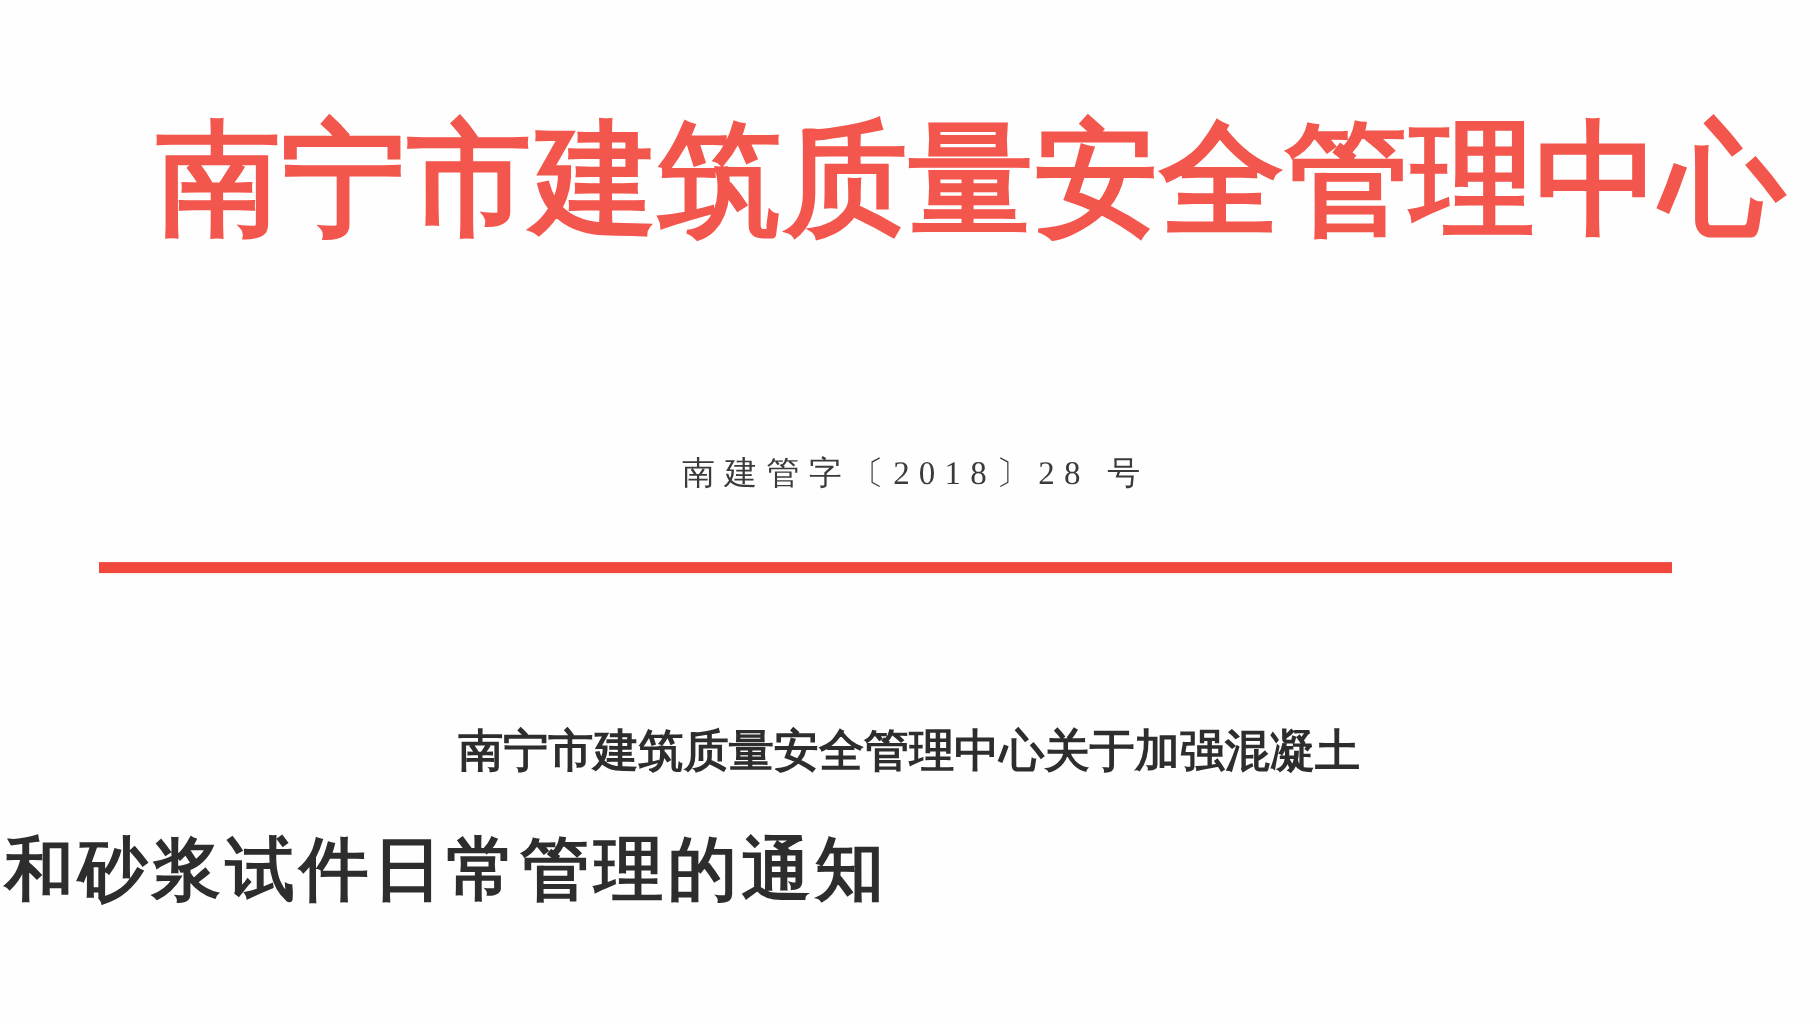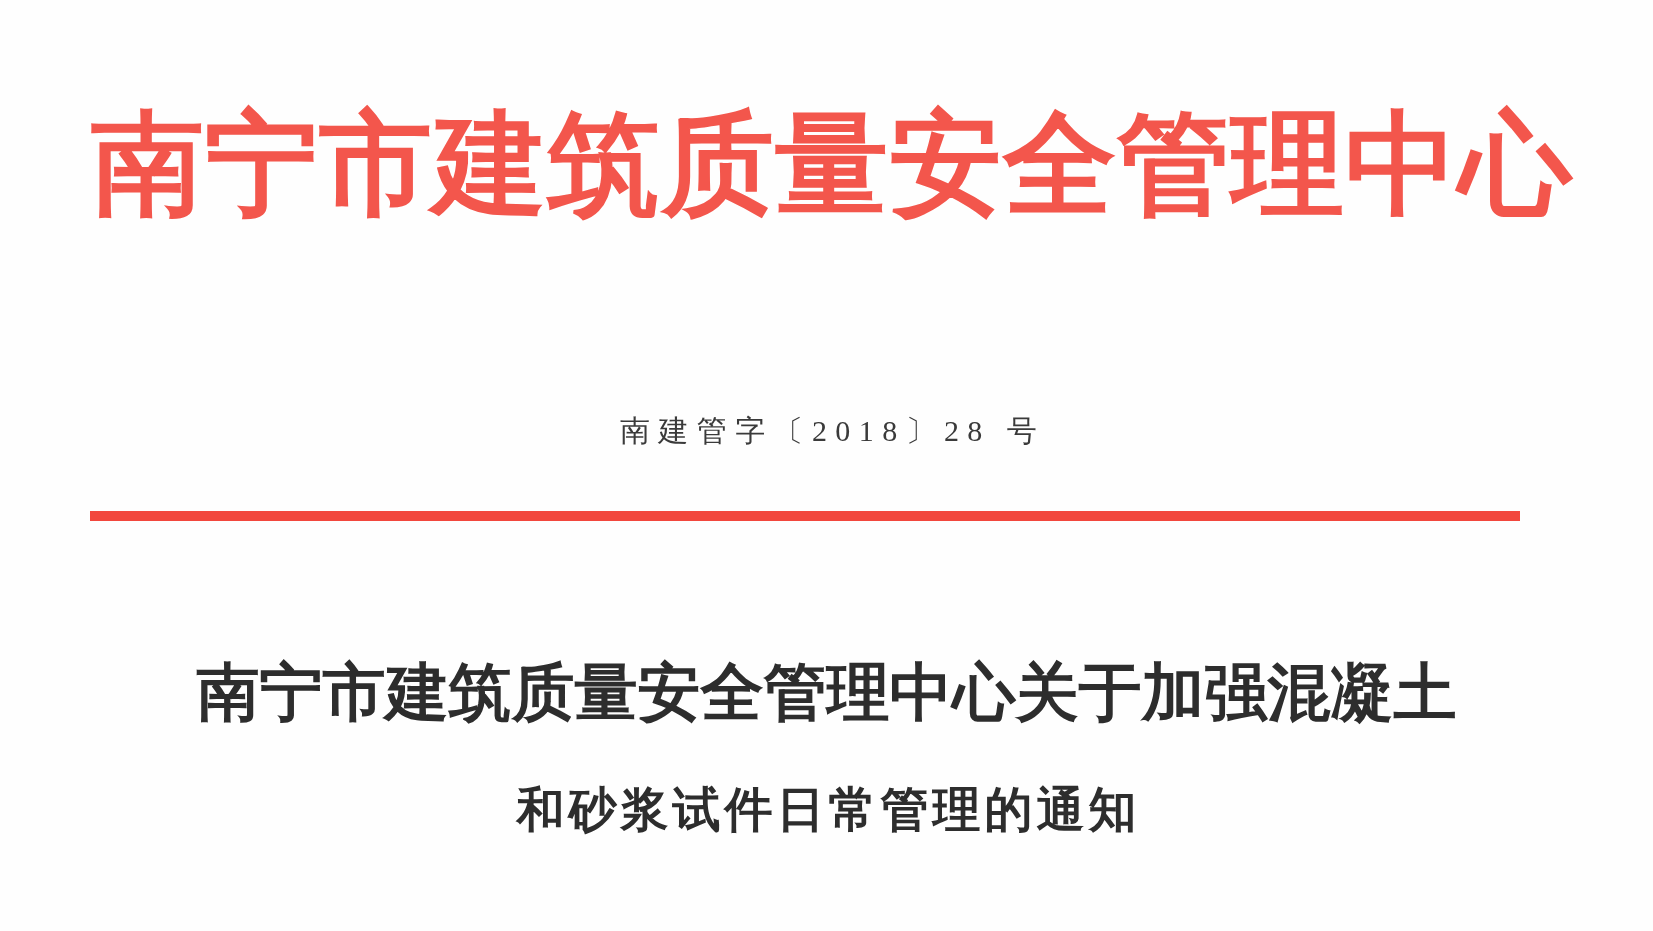--- a/index.html
+++ b/index.html
@@ -14,21 +14,21 @@
     background: #fefefe;
     overflow: hidden;
     font-family: "Liberation Serif", "DejaVu Serif", serif;
   }
   
   .org-name {
     position: absolute;
     top: 108px;
     left: 0;
     right: 29px;
-    text-align: center;
+    text-align: right;
     font-size: 113px;
     line-height: 1;
     font-weight: bold;
     letter-spacing: 1px;
     white-space: nowrap;
     padding-left: 40px;
   }
   
   .doc-number {
     position: absolute;
@@ -51,39 +51,37 @@
     width: 1430px;
     height: 10px;
   }
   
   .doc-title-line1 {
     position: absolute;
     top: 662px;
     left: 0;
     right: 0;
     text-align: center;
-    font-size: 63px;
+    font-size: 41px;
     line-height: 1;
     font-weight: bold;
     letter-spacing: 0;
     white-space: nowrap;
   }
   .doc-title-line2 {
     position: absolute;
     top: 760px;
     left: 0;
     right: 0;
     padding-left: 4px;
-    text-align: center;
-    font-size: 48px;
+    font-size: 63px;
     line-height: 1;
     font-weight: bold;
     letter-spacing: 4px;
     white-space: nowrap;
-    margin-top: 26px;
   }
 </style>
 </head>
 <body>
 
 <div class="page">
 
   <div class="org-name" style="color: rgb(243, 86, 76);">南宁市建筑质量安全管理中心</div>
 
   <div class="doc-number" style="color: rgb(58, 58, 58);">南建管字〔2018〕28 号</div>

